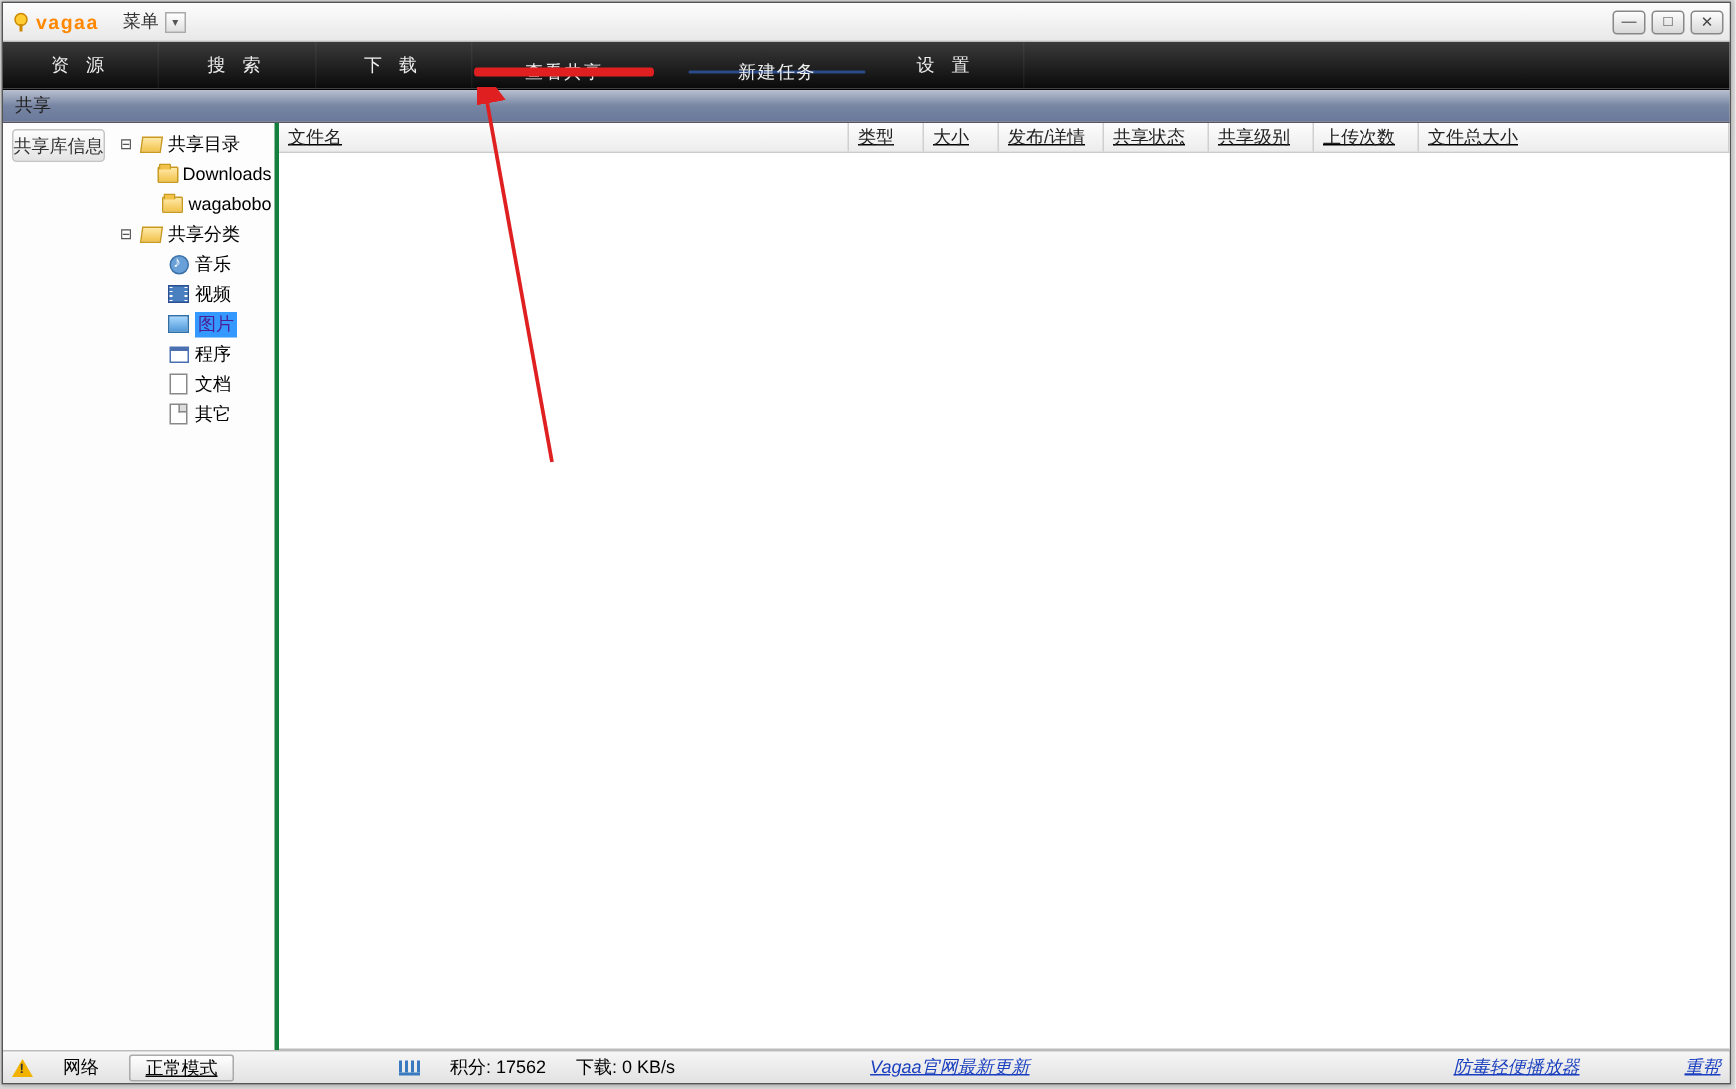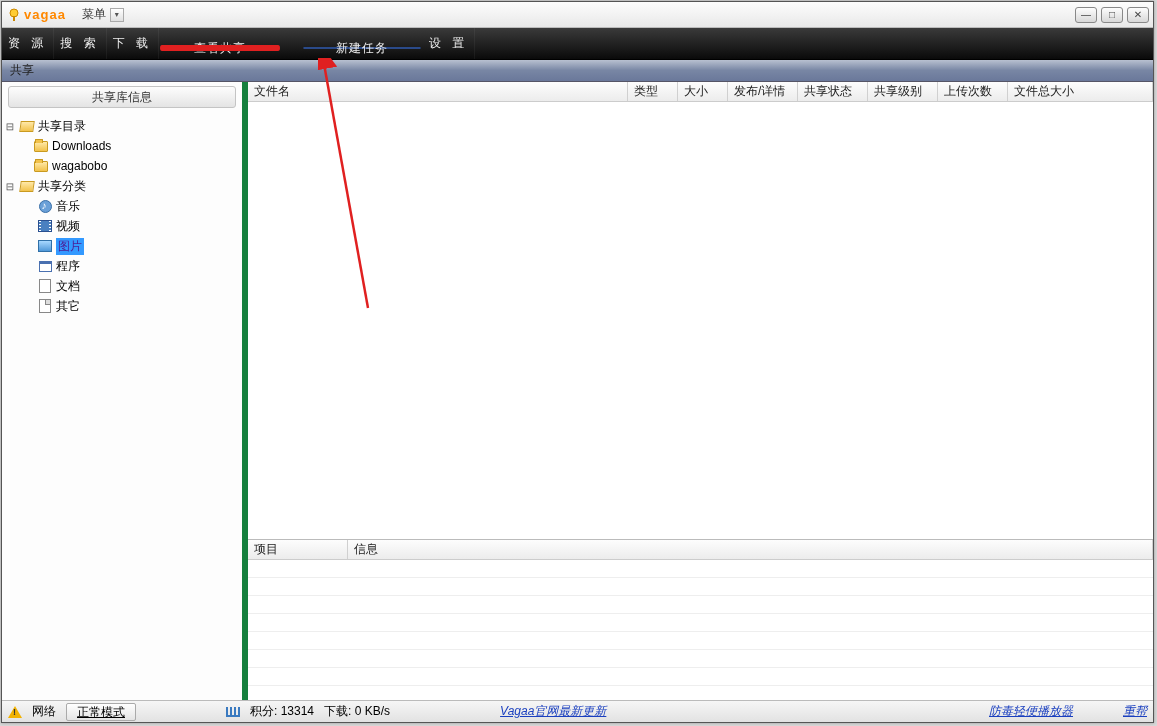--- a/index.html
+++ b/index.html
@@ -12,32 +12,32 @@
 .titlebar .logo { width: 16px; height: 16px; margin-right: 2px; }
 .titlebar .brand { color: #ff8800; font-weight: bold; font-size: 13px; letter-spacing: 1px; margin-right: 16px; }
 .titlebar .menu-label { color: #333; margin-right: 4px; }
 .titlebar .dropdown-icon { width: 14px; height: 14px; border: 1px solid #aaa; background: linear-gradient(#fff,#e0e0e0); display: flex; align-items: center; justify-content: center; font-size: 8px; color: #555; }
 .titlebar .spacer { flex: 1; }
 .winbtns { display: flex; gap: 4px; }
 .winbtn { width: 22px; height: 16px; border: 1px solid #888; border-radius: 3px; background: linear-gradient(#fdfdfd,#d8d8d8); display: flex; align-items: center; justify-content: center; font-size: 10px; color: #444; cursor: pointer; }
 
 
 .toolbar { height: 32px; background: linear-gradient(#3a3a3a, #0a0a0a); display: flex; align-items: stretch; border-bottom: 1px solid #000; }
-.tb-btn { color: #eee; padding: 0 6px; display: flex; align-items: center; letter-spacing: 4px; cursor: pointer; border-right: 1px solid rgba(255,255,255,0.05); }
+.tb-btn { color: #eee; padding: 0 32px; display: flex; align-items: center; letter-spacing: 4px; cursor: pointer; border-right: 1px solid rgba(255,255,255,0.05); }
 .tb-btn.accent { background: linear-gradient(#4b6fb8, #1a3a7a); border: 1px solid #2a4a8a; border-radius: 2px; margin: 19px 2px; padding: 0 32px; letter-spacing: 1px; }
 .tb-btn.highlight { outline: 3px solid #e02020; outline-offset: -2px; position: relative; }
 .tb-divider { width: 20px; }
 .red-arrow { position: absolute; top: 58px; left: 318px; pointer-events: none; z-index: 10; }
 
 
 .section-header { height: 22px; background: linear-gradient(#b8c0d0, #7886a4, #6a789a); color: #222; padding: 0 8px; display: flex; align-items: center; border-bottom: 1px solid #556; }
 
 
 .main { flex: 1; display: flex; min-height: 0; }
-.sidebar { width: 246px; background: #fdfdfd; border-right: 6px solid #15803d; display: flex; flex-direction: column; overflow: hidden; }
+.sidebar { width: 184px; background: #fdfdfd; border-right: 3px solid #15803d; display: flex; flex-direction: row; overflow: hidden; }
 .content { flex: 1; display: flex; flex-direction: column; background: #fff; min-width: 0; }
 
 
 .panel-header { height: 22px; margin: 4px 6px; background: linear-gradient(#fdfdfd, #e4e4e4); border: 1px solid #c4c4c4; border-radius: 3px; display: flex; align-items: center; justify-content: center; color: #333; }
 .info-grid { padding: 4px 10px; }
 .info-row { display: flex; align-items: center; height: 20px; }
 .info-row .lbl { width: 68px; color: #222; }
 .info-row .val { color: #222; }
 .mgmt-btn { height: 20px; padding: 0 8px; border: 1px solid #999; background: linear-gradient(#fff,#e4e4e4); border-radius: 2px; cursor: pointer; margin-left: auto; }
 .info-row select { height: 18px; border: 1px solid #888; font-size: 12px; width: 64px; }
@@ -45,32 +45,32 @@
 
 .tree { flex: 1; padding: 4px 2px; overflow: auto; }
 .tree-node { display: flex; align-items: center; height: 20px; cursor: pointer; white-space: nowrap; }
 .tree-node .toggle { width: 12px; text-align: center; color: #555; font-size: 10px; }
 .tree-node .icon { width: 16px; height: 16px; margin: 0 3px; display: flex; align-items: center; justify-content: center; }
 .tree-node.selected .label { background: #3399ff; color: #4c1d95; padding: 0 2px; }
 .indent-1 { padding-left: 14px; }
 .indent-2 { padding-left: 30px; }
 
 
-.list-header { height: 20px; background: linear-gradient(#fdfdfd,#ececec); border-bottom: 1px solid #ccc; display: flex; }
+.list-header { height: 20px; background: linear-gradient(#fdfdfd,#ececec); border-bottom: 1px solid #ccc; display: flex; text-decoration: underline; }
 .list-header .col { border-right: 1px solid #d0d0d0; padding: 2px 6px; color: #222; display: flex; align-items: center; }
 .file-list { flex: 1; background: #fff; border-bottom: 1px solid #bbb; }
 
 
 .info-panel { height: 160px; display: flex; flex-direction: column; }
 .info-panel .list-header .col:first-child { width: 100px; }
 .info-panel .rows { flex: 1; }
 .info-panel .row-line { height: 18px; border-bottom: 1px solid #eee; }
 
 
-.statusbar { height: 22px; background: linear-gradient(#f6f6f6, #e2e2e2); border-top: 1px solid #bbb; display: flex; align-items: center; padding: 0 6px; gap: 10px; }
+.statusbar { height: 22px; background: linear-gradient(#f6f6f6, #e2e2e2); border-top: 1px solid #bbb; display: flex; align-items: center; padding: 0 6px; gap: 20px; }
 .statusbar .link { color: #1a3fbf; text-decoration: underline; cursor: pointer; font-style: italic; }
 .status-btn { height: 18px; padding: 0 10px; border: 1px solid #aaa; background: linear-gradient(#fff,#e4e4e4); border-radius: 2px; cursor: pointer; text-decoration: underline; }
 .sb-spacer { flex: 1; }
 
 
 .folder-ico { width: 14px; height: 11px; background: linear-gradient(#ffe9a8,#f2c24b); border: 1px solid #c99a20; border-radius: 1px; position: relative; }
 .folder-ico::before { content:''; position:absolute; top:-3px; left:0; width:6px; height:3px; background:#f2c24b; border:1px solid #c99a20; border-bottom:none; border-radius:1px 1px 0 0;}
 .folder-open { width:14px; height:11px; background:linear-gradient(#ffe9a8,#f2c24b); border:1px solid #c99a20; transform: skewX(-8deg); }
 .page-ico { width: 12px; height: 14px; background: #fff; border: 1px solid #888; position: relative; }
 .page-ico::after { content:''; position:absolute; top:0; right:0; width:4px; height:4px; background:#ddd; border-left:1px solid #888; border-bottom:1px solid #888;}
@@ -199,45 +199,30 @@
         <div class="col" style="width:50px">类型</div>
         <div class="col" style="width:50px">大小</div>
         <div class="col" style="width:70px">发布/详情</div>
         <div class="col" style="width:70px">共享状态</div>
         <div class="col" style="width:70px">共享级别</div>
         <div class="col" style="width:70px">上传次数</div>
         <div class="col" style="flex:1">文件总大小</div>
       </div>
       <div class="file-list"></div>
 
-      <div class="info-panel">
-        <div class="list-header">
-          <div class="col" style="width:100px">项目</div>
-          <div class="col" style="flex:1">信息</div>
-        </div>
-        <div class="rows">
-          <div class="row-line"></div>
-          <div class="row-line"></div>
-          <div class="row-line"></div>
-          <div class="row-line"></div>
-          <div class="row-line"></div>
-          <div class="row-line"></div>
-          <div class="row-line"></div>
-        </div>
-      </div>
     </div>
   </div>
 
   <div class="statusbar">
     <span class="warn-ico"></span>
     <span>网络</span>
     <button class="status-btn">正常模式</button>
     <span style="width:70px"></span>
     <span class="net-ico"></span>
-    <span>积分: 13314</span>
+    <span>积分: 17562</span>
     <span>下载: 0 KB/s</span>
     <span style="width:90px"></span>
     <span class="link">Vagaa官网最新更新</span>
     <span class="sb-spacer"></span>
     <span class="link">防毒轻便播放器</span>
     <span style="width:30px"></span>
     <span class="link">重帮</span>
   </div>
 </div>
 

